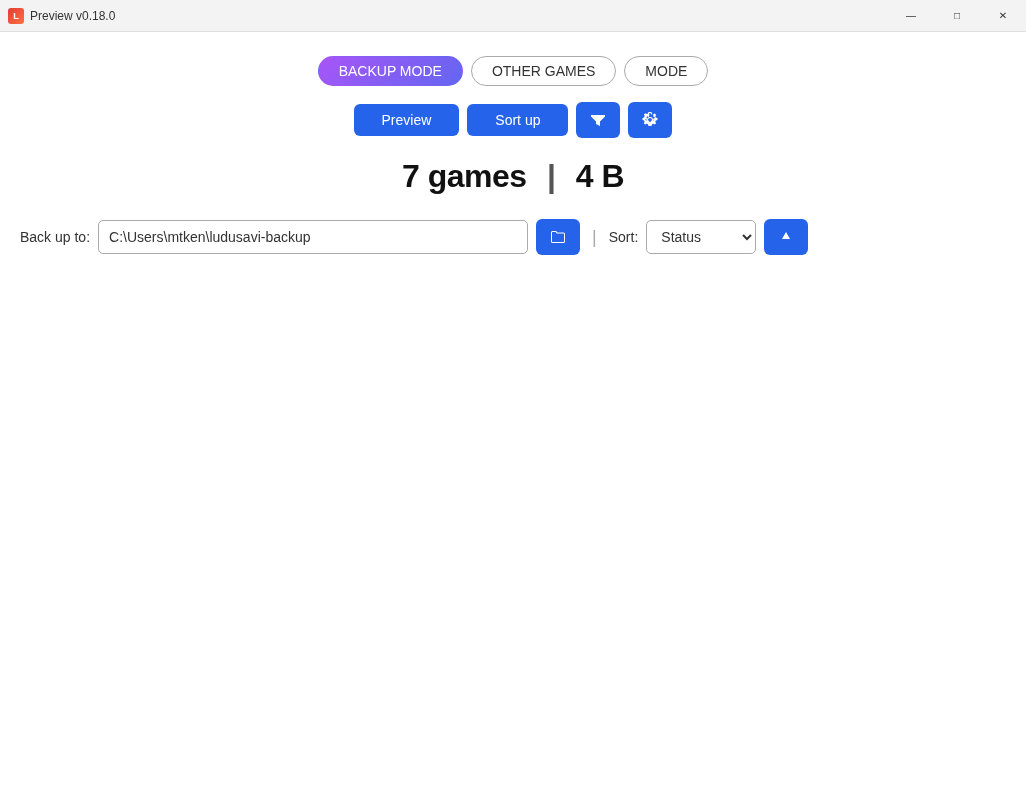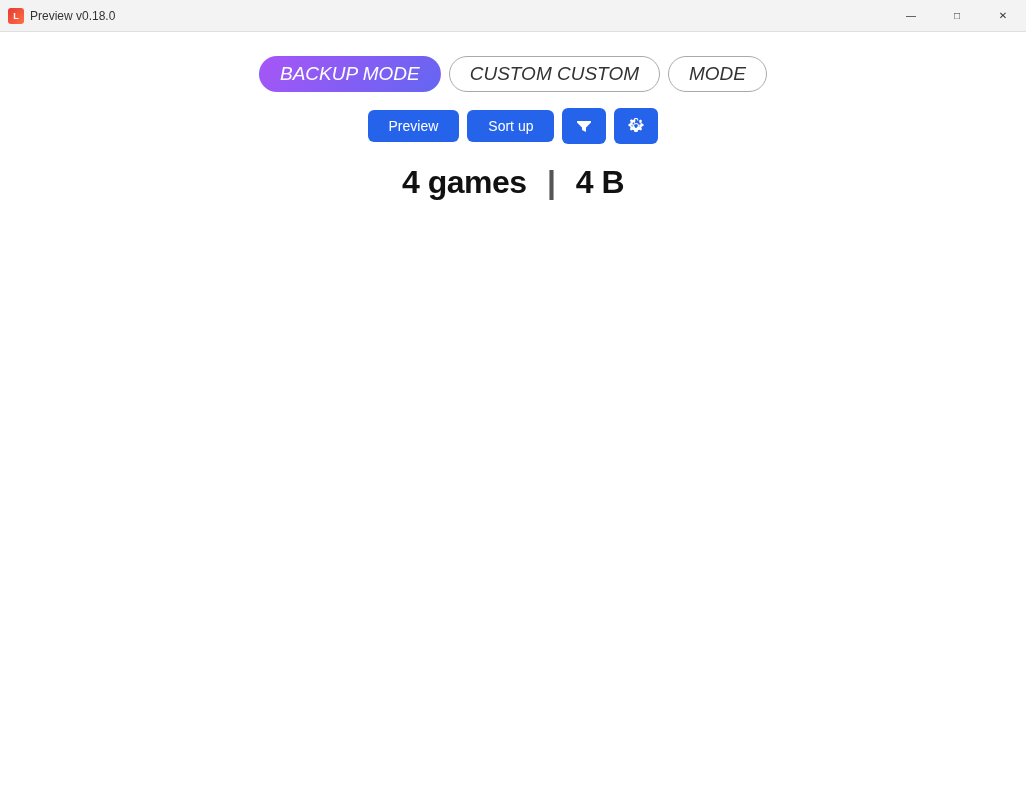--- a/index.html
+++ b/index.html
@@ -74,24 +74,23 @@
       gap: 8px;
       margin-bottom: 16px;
     }
 
     .mode-tab {
       padding: 6px 20px;
       border-radius: 20px;
       border: 1.5px solid #aaa;
       background: transparent;
       cursor: pointer;
-      font-size: 19px;
+      font-size: 14px;
       color: #333;
       font-weight: 500;
-      font-style: italic;
     }
 
     .mode-tab.active {
       background: linear-gradient(135deg, #a855f7, #6366f1);
       border-color: transparent;
       color: white;
     }
 
     
     .action-row {
@@ -99,21 +98,21 @@
       gap: 8px;
       margin-bottom: 20px;
       align-items: center;
     }
 
     .btn-blue {
       background: #2563eb;
       color: white;
       border: none;
       border-radius: 6px;
-      padding: 8px 21px;
+      padding: 8px 28px;
       font-size: 14px;
       cursor: pointer;
       font-weight: 500;
     }
 
     .btn-icon {
       background: #2563eb;
       color: white;
       border: none;
       border-radius: 6px;
@@ -240,21 +239,21 @@
   </div>
 </div>
 
 <div class="main-content">
 
   <div class="mode-tabs">
     <button class="mode-tab active">
       <span>BACKUP MODE</span>
     </button>
     <button class="mode-tab">
-      <span>CUSTOM CUSTOM</span>
+      <span>OTHER GAMES</span>
     </button>
     <button class="mode-tab">
       <span>MODE</span>
     </button>
   </div>
 
   <div class="action-row">
     <button class="btn-blue">
       <span>Preview</span>
     </button>
@@ -268,19 +267,40 @@
     </button>
     <button class="btn-icon">
       <svg class="icon-svg" viewBox="0 0 16 16">
         <path d="M8 5a3 3 0 1 0 0 6A3 3 0 0 0 8 5zm0 1a2 2 0 1 1 0 4A2 2 0 0 1 8 6z"></path>
         <path d="M6.5 0l-.5 1.5-1.3.5-1.4-.8-1.4 1.4.8 1.4L2.1 5.5 .5 6v2l1.6.5.5 1.3-.8 1.4 1.4 1.4 1.4-.8 1.3.5L6.5 14h3l.5-1.7 1.3-.5 1.4.8 1.4-1.4-.8-1.4.5-1.3 1.7-.5V6l-1.7-.5-.5-1.3.8-1.4-1.4-1.4-1.4.8-1.3-.5L9.5 0H6.5zm.8 1h1.4l.4 1.4.5.2 1-.6 1 1-.6 1 .2.5 1.4.4v1.4l-1.4.4-.2.5.6 1-1 1-1-.6-.5.2-.4 1.4H7.3l-.4-1.4-.5-.2-1 .6-1-1 .6-1-.2-.5L3.4 8.6V7.2l1.4-.4.2-.5-.6-1 1-1 1 .6.5-.2.4-1.4z"></path>
       </svg>
     </button>
   </div>
 
   <div class="summary">
-    <span>4 games</span>
+    <span>7 games</span>
     <span class="summary-separator">|</span>
     <span>4 B</span>
   </div>
 
+  <div class="backup-row">
+    <span class="backup-label">Back up to:</span>
+    <input class="backup-input" type="text" value="C:\Users\mtken\ludusavi-backup" style="">
+    <button class="btn-icon">
+      <svg class="icon-svg" viewBox="0 0 16 16">
+        <path d="M1 3.5A1.5 1.5 0 0 1 2.5 2h2.764c.958 0 1.76.56 2.064 1.35l.046.15H13.5A1.5 1.5 0 0 1 15 5v7.5A1.5 1.5 0 0 1 13.5 14h-11A1.5 1.5 0 0 1 1 12.5v-9zm1.5-.5a.5.5 0 0 0-.5.5v9a.5.5 0 0 0 .5.5h11a.5.5 0 0 0 .5-.5V5a.5.5 0 0 0-.5-.5H7a.5.5 0 0 1-.447-.276l-.22-.44A1.11 1.11 0 0 0 5.264 3H2.5z"></path>
+      </svg>
+    </button>
+    <span class="separator-bar">|</span>
+    <span class="sort-label">Sort:</span>
+    <select class="sort-select">
+      <option>Status</option>
+      <option>Name</option>
+      <option>Size</option>
+    </select>
+    <button class="btn-icon">
+      <svg class="icon-svg" viewBox="0 0 16 16">
+        <path d="M8 3l4 7H4l4-7z"></path>
+      </svg>
+    </button>
+  </div>
 
 </div>
 
 </body></html>

